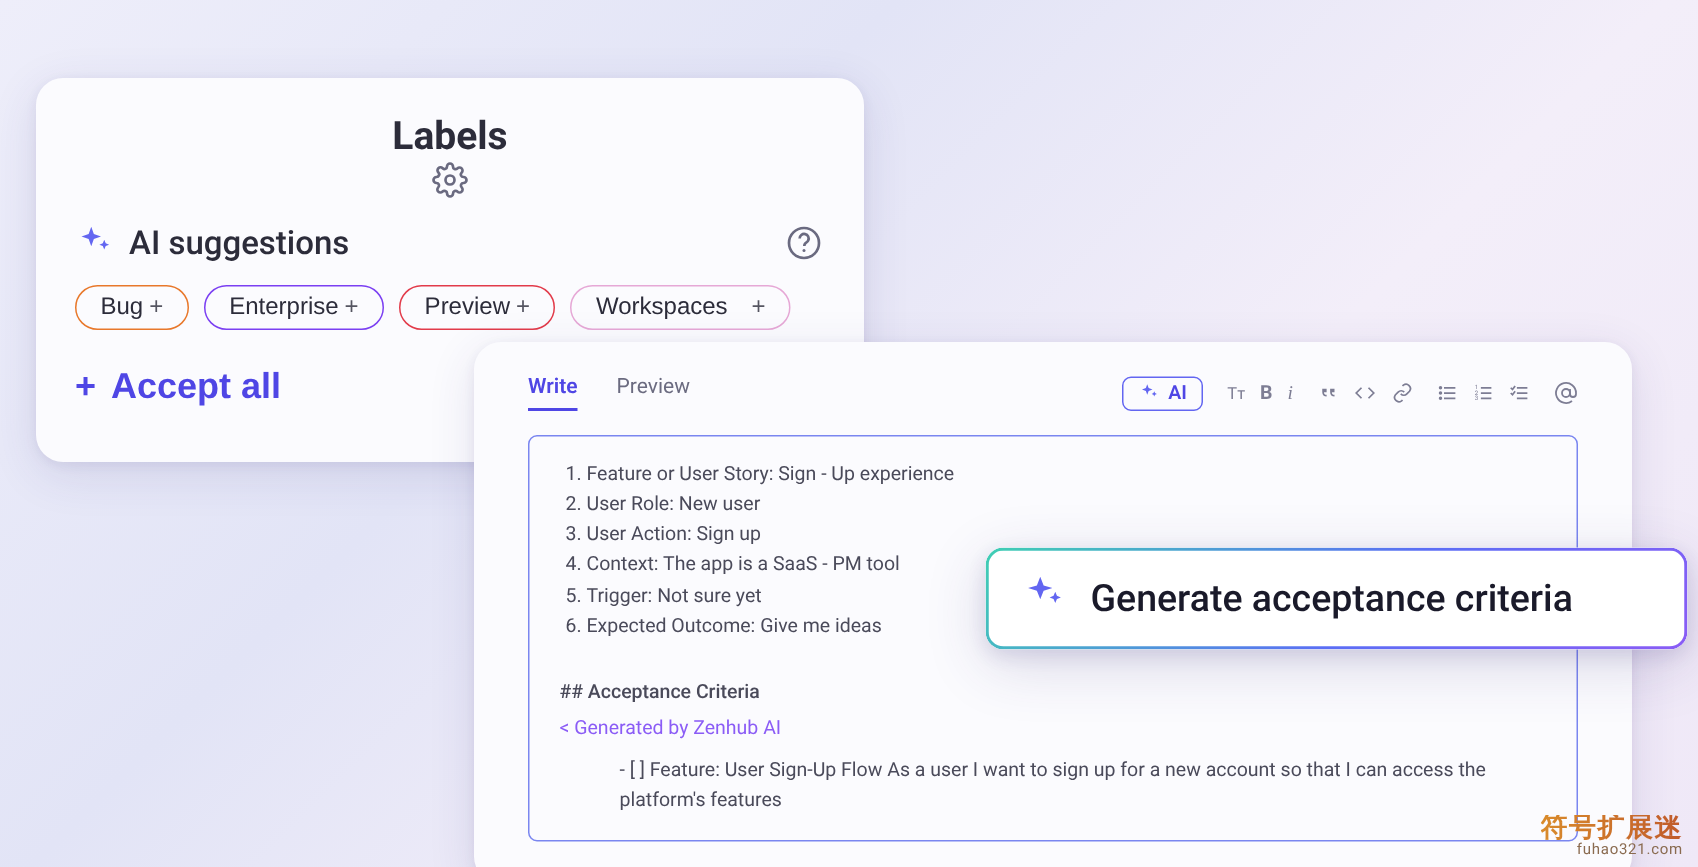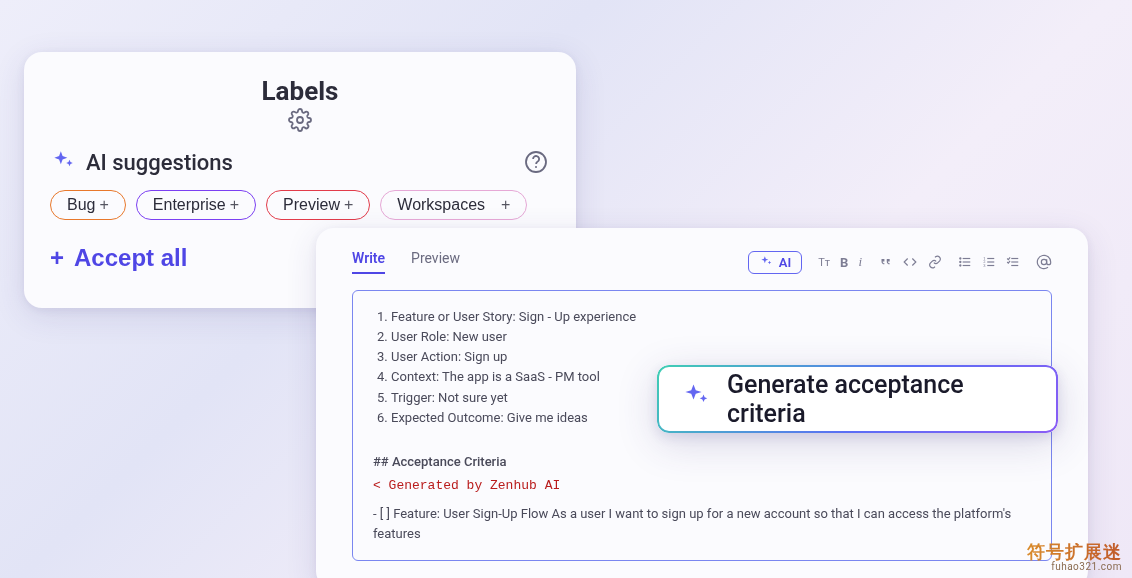--- a/index.html
+++ b/index.html
@@ -75,26 +75,26 @@
   }
   .tb-grp{display:inline-flex;align-items:center;gap:10px;font-size:13px;}
   .tb-ic{display:inline-flex;cursor:pointer;color:#7d7d94;}
   .editor-surface{
     margin:6px 22px 0;border:1.5px solid #7a86f0;border-radius:6px;
     padding:16px 20px;font-size:13px;line-height:1.55;color:#4a4a5a;
     background:#fbfbfe;
   }
   .editor-surface ol{margin:0 0 14px 0;padding-left:18px;}
   .editor-surface .hdr{margin:24px 0 4px;font-weight:500;}
-  .editor-surface .gen-by{color:#b91c1c;margin-bottom:8px;font-family:Liberation Mono, monospace;}
-  .editor-surface .criteria{color:#4a4a5a;}
+  .editor-surface .gen-by{color:#8b5cf6;margin-bottom:8px;}
+  .editor-surface .criteria{color:#4a4a5a;margin-left:40px;}
 
   
   .gen-btn{
-    position:absolute;left:657px;top:365px;width:401px;height:68px;
+    position:absolute;left:657px;top:365px;width:468px;height:68px;
     background:#fff;border-radius:12px;
     display:flex;align-items:center;gap:16px;padding:0 24px;cursor:pointer;
     box-shadow:0 10px 40px rgba(60,50,120,.18),0 4px 12px rgba(60,50,120,.12);
   }
   .gen-btn::before{
     content:"";position:absolute;inset:0;border-radius:12px;padding:2px;
     background:linear-gradient(135deg,#3fcfb3 0%,#5b6ef5 55%,#8a5cf5 100%);
     -webkit-mask:linear-gradient(#000 0 0) content-box,linear-gradient(#000 0 0);
     -webkit-mask-composite:xor;mask-composite:exclude;
   }

